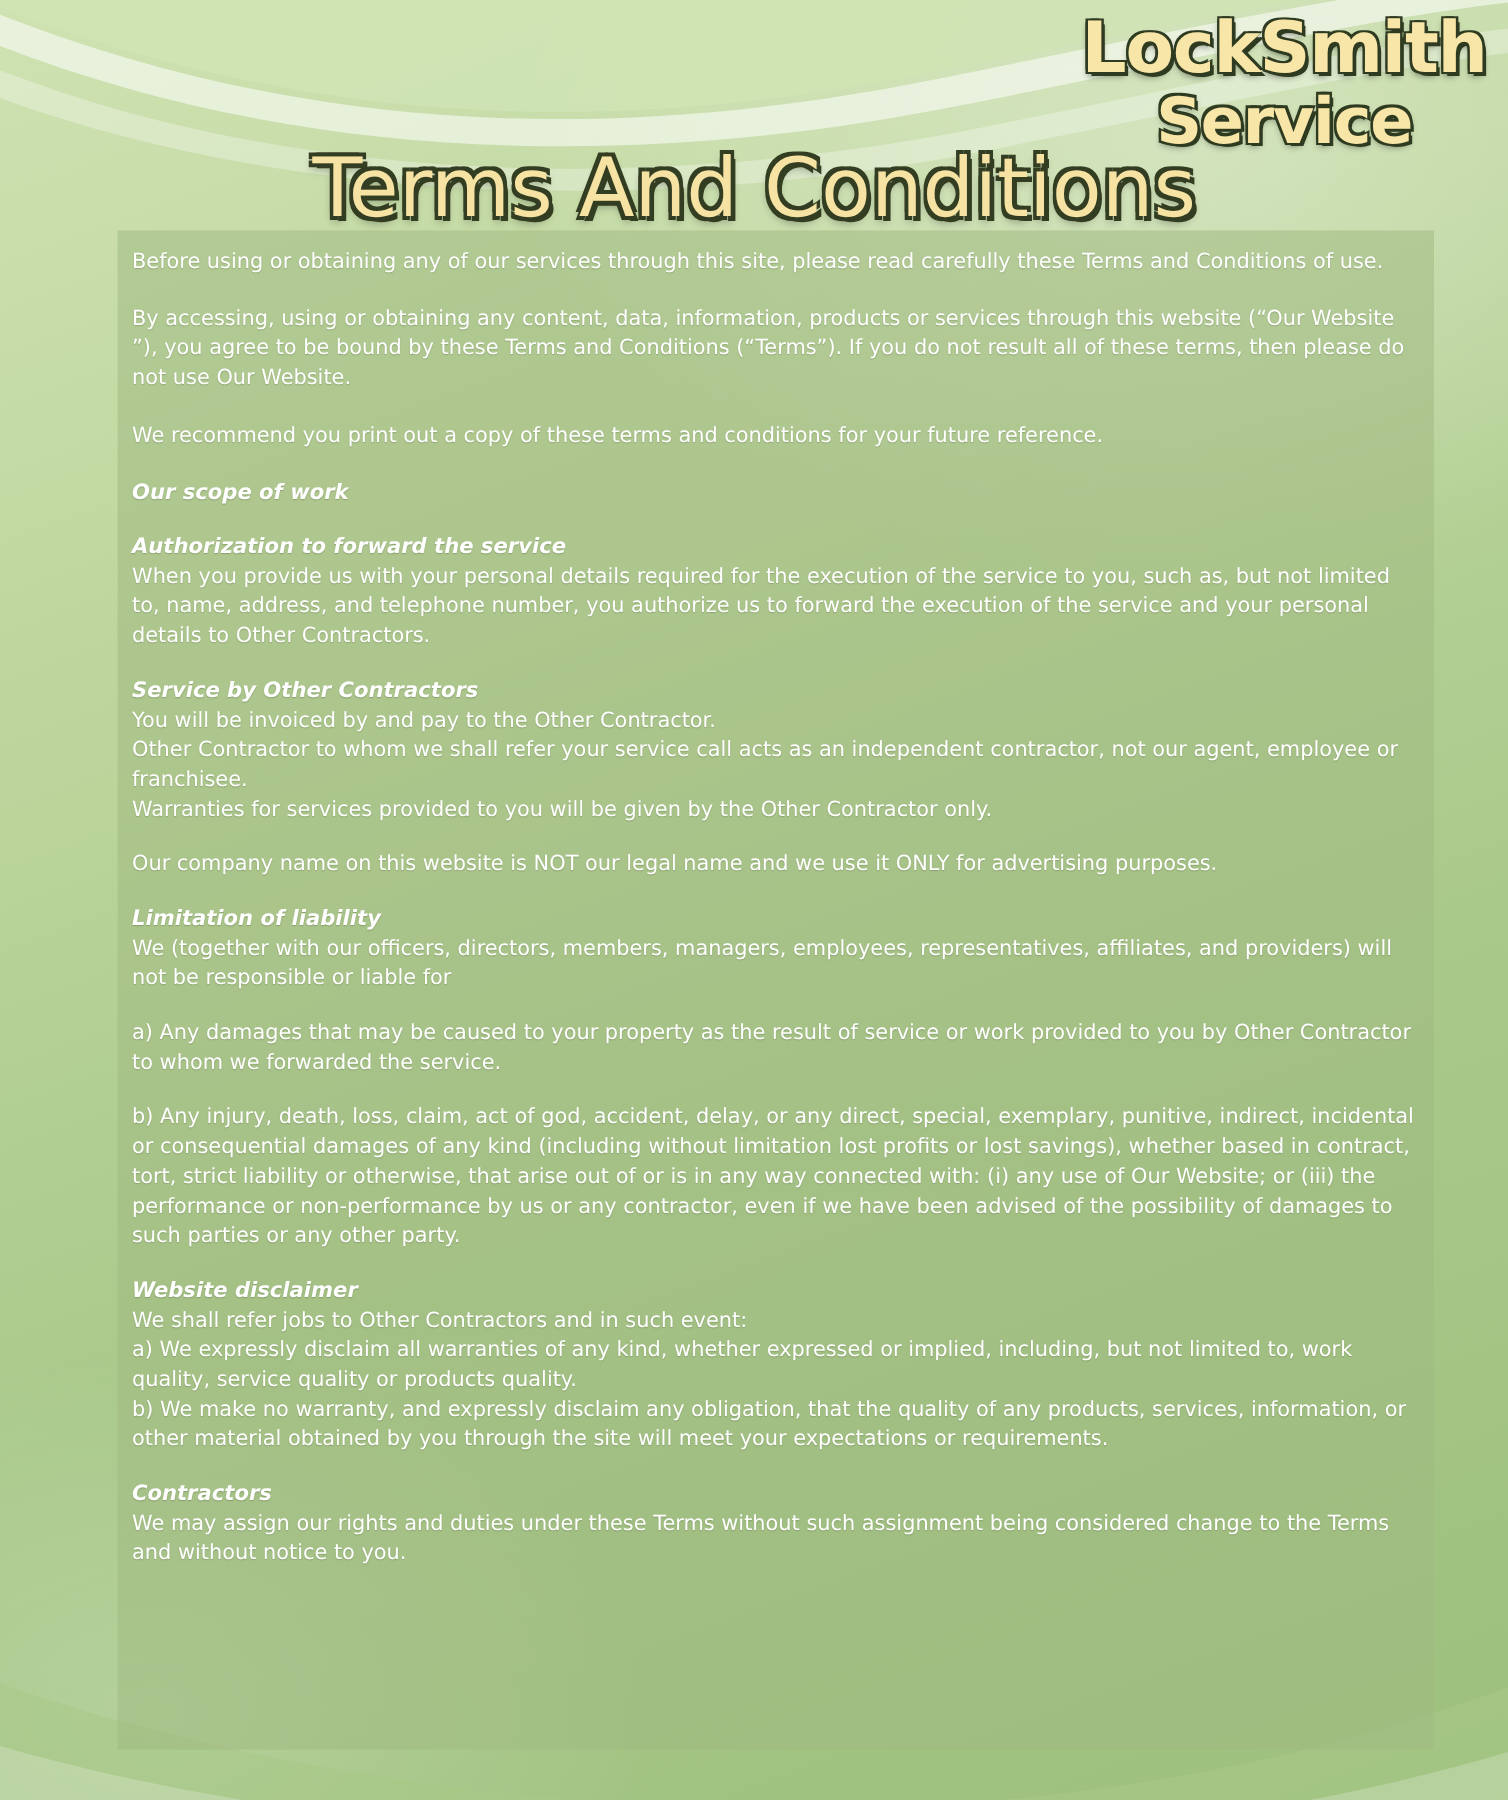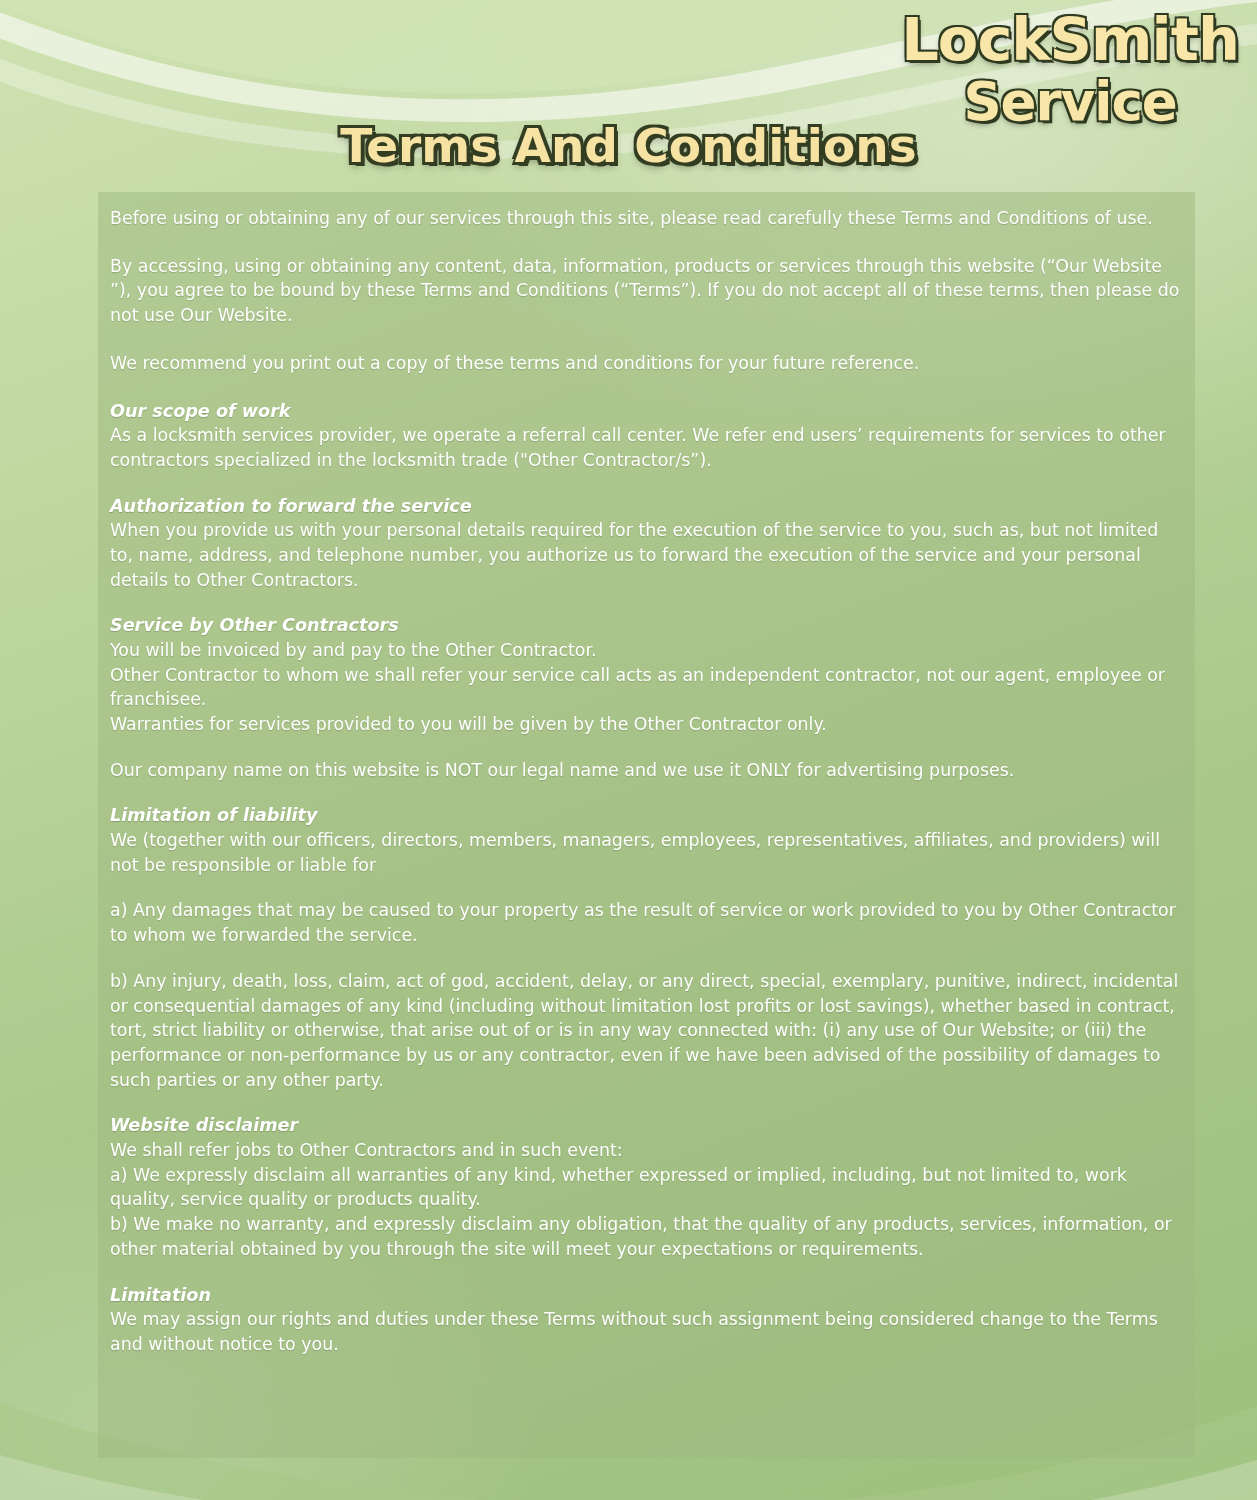--- a/index.html
+++ b/index.html
@@ -67,22 +67,22 @@
   .title {
     position: absolute;
     top: 118px;
     left: 0;
     width: 100%;
     text-align: center;
     z-index: 4;
   }
   .title span {
     font-family: "DejaVu Sans", sans-serif;
-    font-weight: bold;
-    font-size: 47px;
+    font-weight: normal;
+    font-size: 68px;
     color: #f6e3a4;
     letter-spacing: 0px;
     text-shadow:
       4px 4px 0 #333d22,
       -3px -3px 0 #333d22,
       3px -3px 0 #333d22,
       -3px 3px 0 #333d22,
       0 4px 8px rgba(0,0,0,0.40);
   }
 
@@ -145,28 +145,27 @@
 
   <div class="title">
     <span>Terms And Conditions</span>
   </div>
 
   <div class="content">
 
     <p>Before using or obtaining any of our services through this site, please read carefully these Terms and Conditions of use.</p>
     <div class="gap"></div>
 
-    <p>By accessing, using or obtaining any content, data, information, products or services through this website (“Our Website ”), you agree to be bound by these Terms and Conditions (“Terms”). If you do not accept all of these terms, then please do not use Our Website.</p>
+    <p>By accessing, using or obtaining any content, data, information, products or services through this website (“Our Website ”), you agree to be bound by these Terms and Conditions (“Terms”). If you do not result all of these terms, then please do not use Our Website.</p>
     <div class="gap"></div>
 
     <p>We recommend you print out a copy of these terms and conditions for your future reference.</p>
     <div class="gap"></div>
 
     <h3>Our scope of work</h3>
-    <p>As a locksmith services provider, we operate a referral call center. We refer end users’ requirements for services to other contractors specialized in the locksmith trade ("Other Contractor/s”).</p>
     <div class="gap-sm"></div>
 
     <h3>Authorization to forward the service</h3>
     <p>When you provide us with your personal details required for the execution of the service to you, such as, but not limited to, name, address, and telephone number, you authorize us to forward the execution of the service and your personal details to Other Contractors.</p>
     <div class="gap-sm"></div>
 
     <h3>Service by Other Contractors</h3>
     <p>You will be invoiced by and pay to the Other Contractor.</p>
     <p>Other Contractor to whom we shall refer your service call acts as an independent contractor, not our agent, employee or franchisee.</p>
     <p>Warranties for services provided to you will be given by the Other Contractor only.</p>
@@ -182,17 +181,17 @@
     <div class="gap-sm"></div>
     <p>b) Any injury, death, loss, claim, act of god, accident, delay, or any direct, special, exemplary, punitive, indirect, incidental or consequential damages of any kind (including without limitation lost profits or lost savings), whether based in contract, tort, strict liability or otherwise, that arise out of or is in any way connected with: (i) any use of Our Website; or (iii) the performance or non-performance by us or any contractor, even if we have been advised of the possibility of damages to such parties or any other party.</p>
     <div class="gap-sm"></div>
 
     <h3>Website disclaimer</h3>
     <p>We shall refer jobs to Other Contractors and in such event:</p>
     <p>a) We expressly disclaim all warranties of any kind, whether expressed or implied, including, but not limited to, work quality, service quality or products quality.</p>
     <p>b) We make no warranty, and expressly disclaim any obligation, that the quality of any products, services, information, or other material obtained by you through the site will meet your expectations or requirements.</p>
     <div class="gap-sm"></div>
 
-    <h3>Limitation</h3>
+    <h3>Contractors</h3>
     <p>We may assign our rights and duties under these Terms without such assignment being considered change to the Terms and without notice to you.</p>
 
   </div>
 </div>
 
 </body></html>

